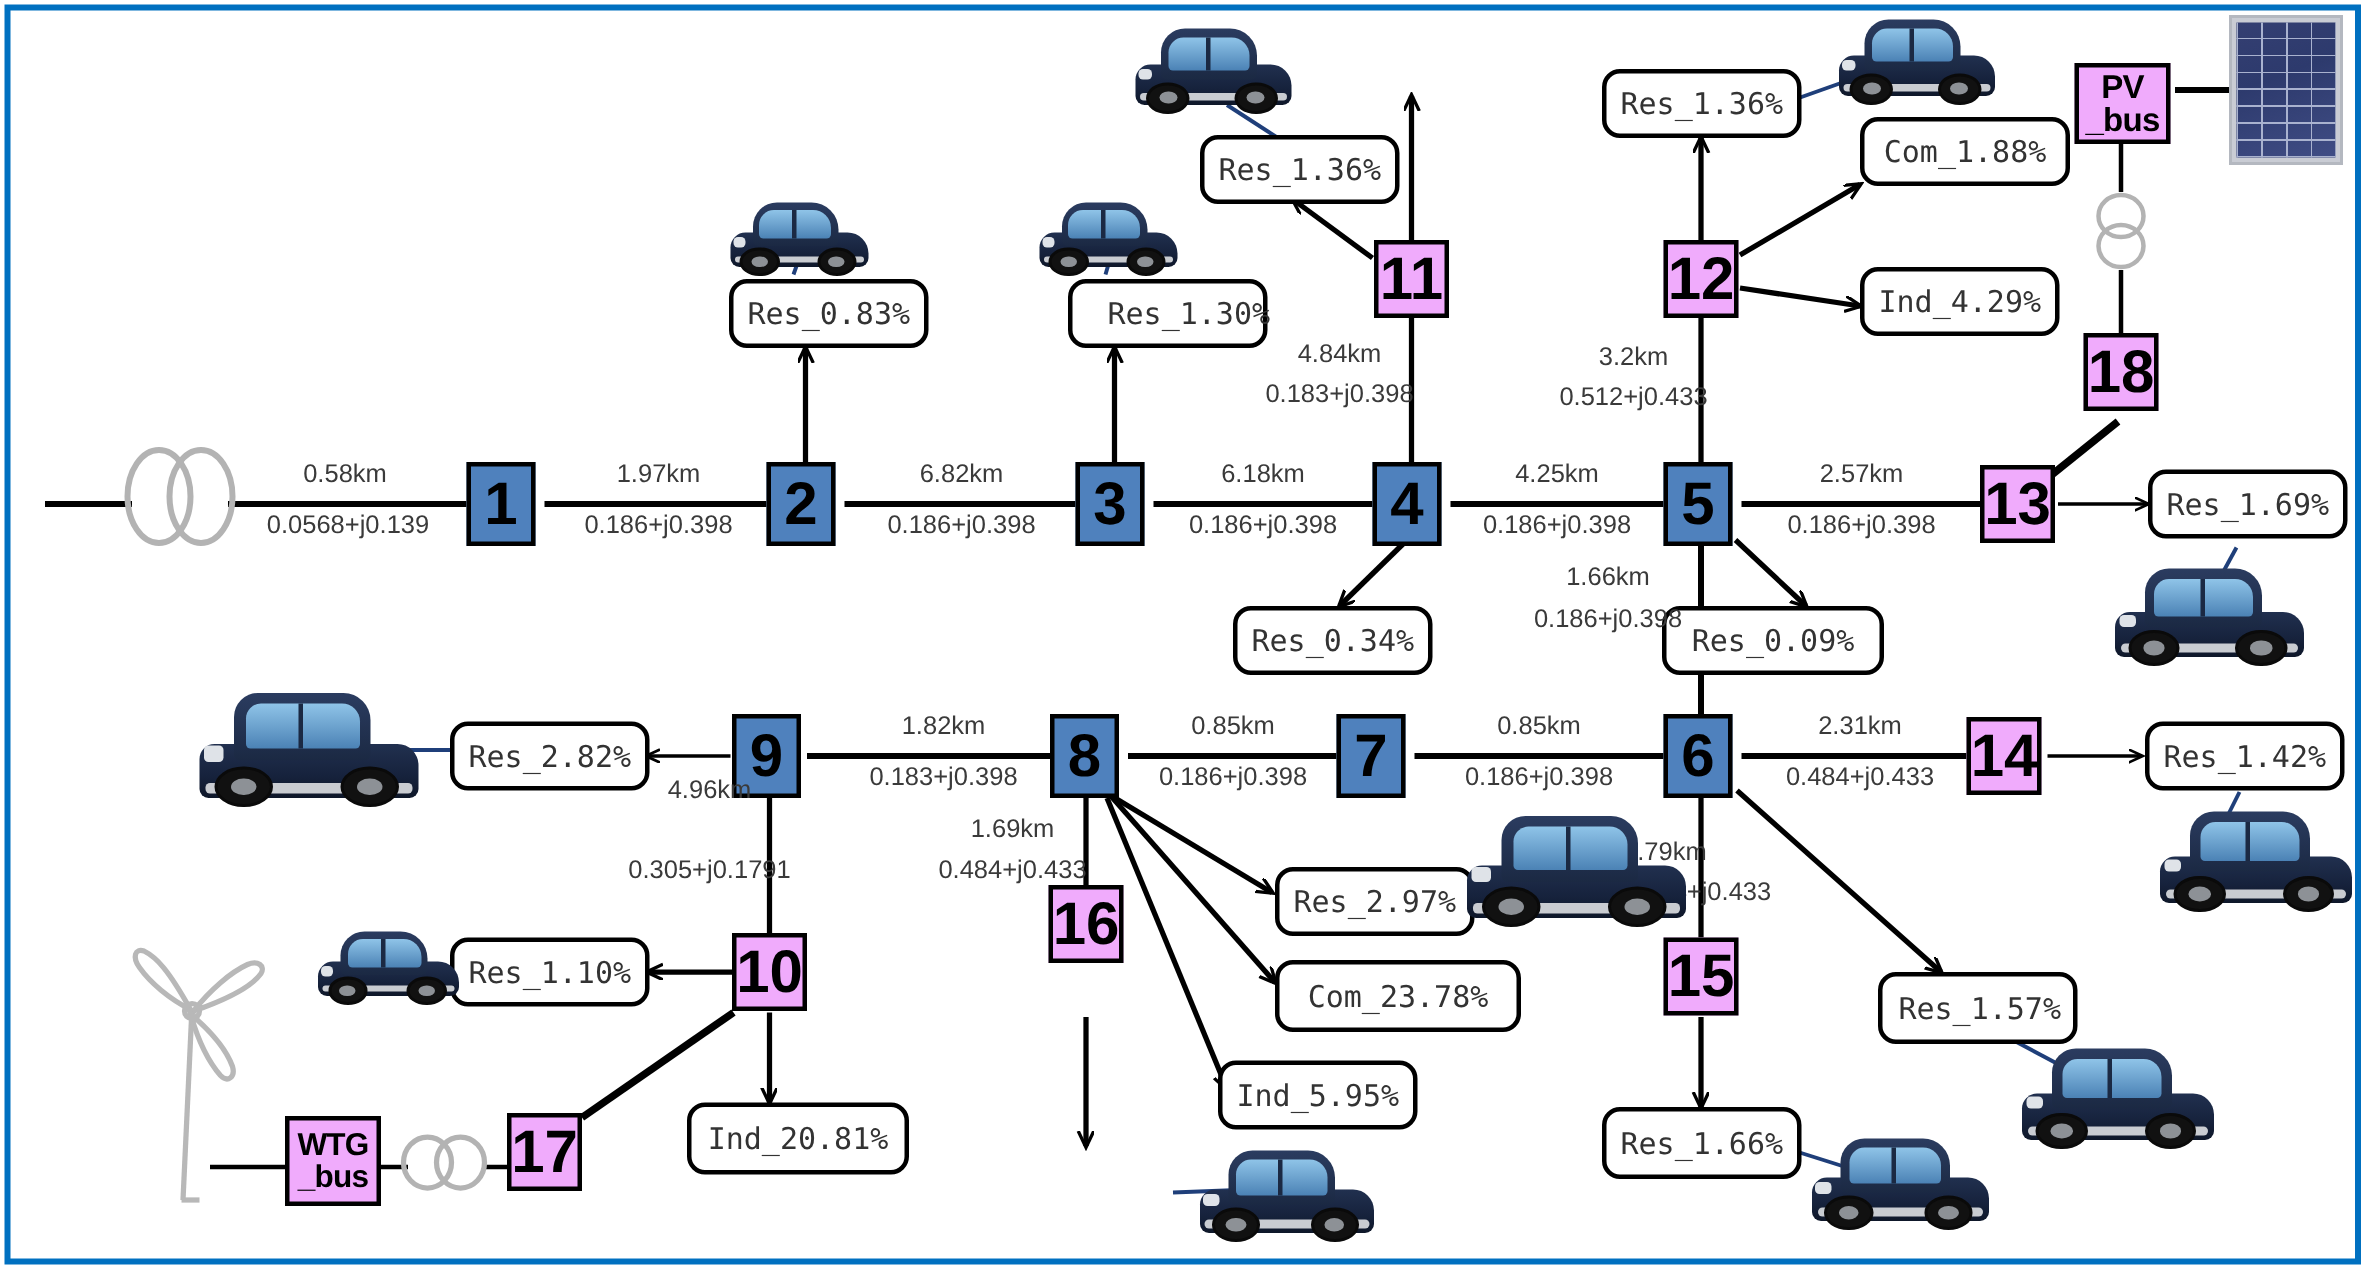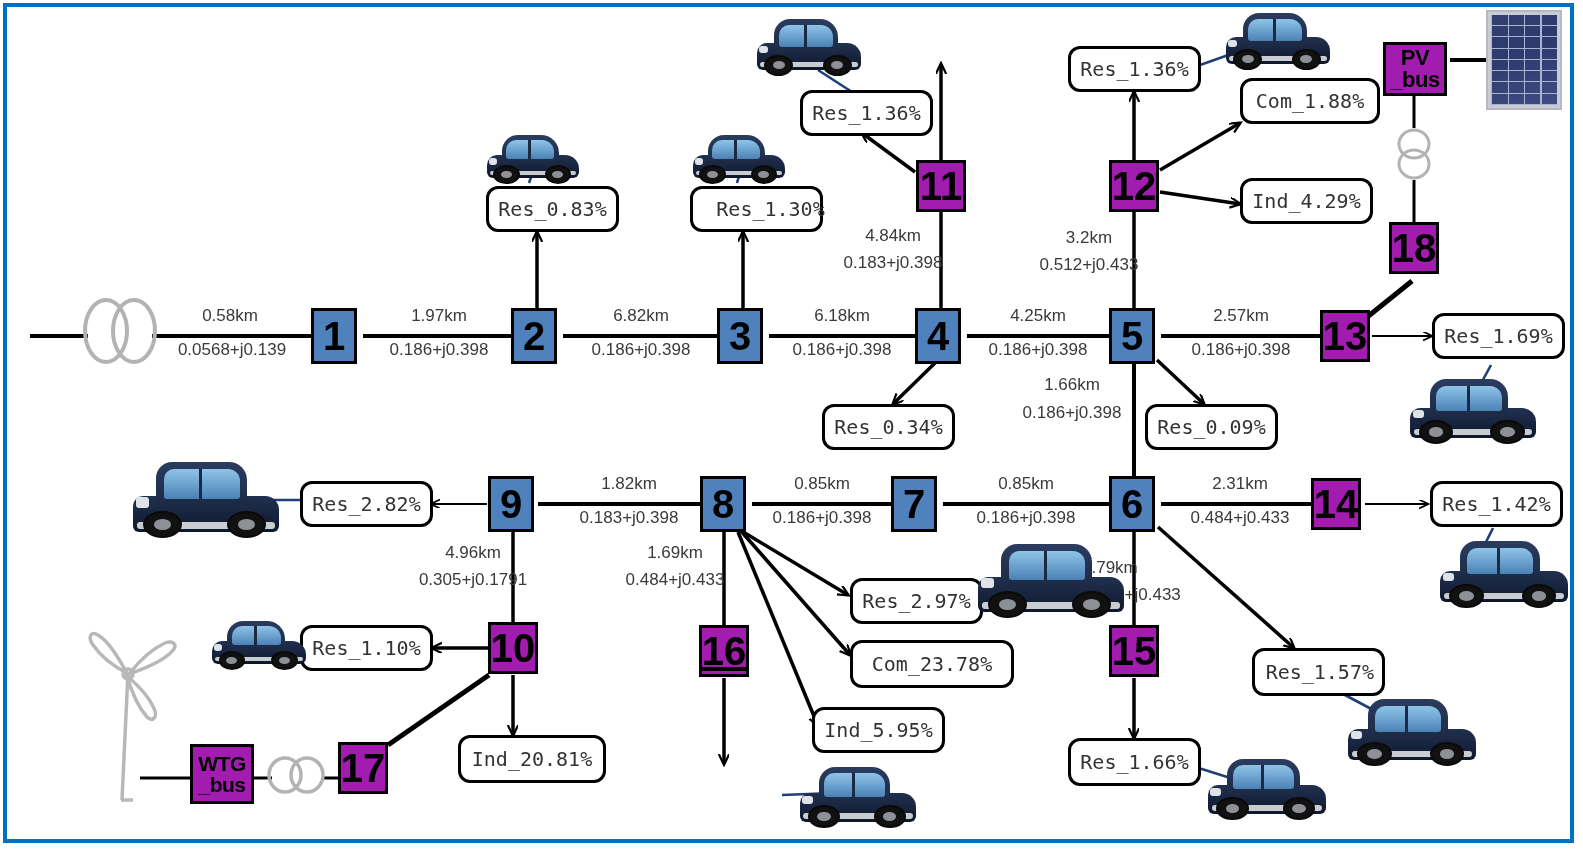--- a/index.html
+++ b/index.html
@@ -25,21 +25,21 @@
     position:absolute;
     display:flex;align-items:center;justify-content:center;
     border:3px solid #000;
     font-family:"Liberation Sans", sans-serif;
     font-weight:bold;
     color:#000;
     box-sizing:border-box;
     line-height:1;
   }
   .node.blue{background:#4f81bd;}
-  .node.green{background:#a21caf;}
+  .node.green{background:#f0abfc;}
   .node.sq{width:50px;height:52px;font-size:40px;}
   .node.tall{width:46px;height:56px;font-size:40px;}
   .node.busname{
     font-size:22px;font-weight:bold;flex-direction:column;
     letter-spacing:-0.5px;
   }
 
   
   .load{
     position:absolute;
@@ -318,21 +318,21 @@
     </div>
   <div class="node green sq" style="left:1320px;top:310px;">
       <span>13</span>
     </div>
   <div class="node green sq" style="left:1311px;top:478px;">
       <span>14</span>
     </div>
   <div class="node green sq" style="left:1109px;top:625px;">
       <span>15</span>
     </div>
-  <div class="node green sq" style="left:699px;top:625px;text-decoration:underline;">
+  <div class="node green sq" style="left:699px;top:590px;">
       <span>16</span>
     </div>
   <div class="node green sq" style="left:338px;top:742px;">
       <span>17</span>
     </div>
   <div class="node green sq" style="left:1389px;top:222px;">
       <span>18</span>
     </div>
 
   <div class="node green busname" style="left:1383px;top:42px;width:64px;height:54px;">
@@ -340,42 +340,42 @@
     <span>_bus</span>
   </div>
   <div class="node green busname" style="left:190px;top:744px;width:64px;height:60px;font-size:21px;">
     <span>WTG</span>
     <span>_bus</span>
   </div>
 
   <div class="load" style="left:486px;top:186px;width:133px;height:46px;">
       <span>Res_0.83%</span>
     </div>
-  <div class="load" style="left:690px;top:186px;width:133px;height:46px;padding-left:36px;">
+  <div class="load" style="left:712px;top:186px;width:133px;height:46px;padding-left:36px;">
       <span>Res_1.30%</span>
     </div>
   <div class="load" style="left:800px;top:90px;width:133px;height:46px;">
       <span>Res_1.36%</span>
     </div>
   <div class="load" style="left:1068px;top:46px;width:133px;height:46px;">
       <span>Res_1.36%</span>
     </div>
   <div class="load" style="left:1240px;top:78px;width:140px;height:46px;">
       <span>Com_1.88%</span>
     </div>
   <div class="load" style="left:1240px;top:178px;width:133px;height:46px;">
       <span>Ind_4.29%</span>
     </div>
   <div class="load" style="left:1432px;top:313px;width:133px;height:46px;">
       <span>Res_1.69%</span>
     </div>
   <div class="load" style="left:822px;top:404px;width:133px;height:46px;">
       <span>Res_0.34%</span>
     </div>
-  <div class="load" style="left:1145px;top:404px;width:133px;height:46px;">
+  <div class="load" style="left:1108px;top:404px;width:148px;height:46px;">
       <span>Res_0.09%</span>
     </div>
 
   <div class="load" style="left:300px;top:481px;width:133px;height:46px;">
       <span>Res_2.82%</span>
     </div>
   <div class="load" style="left:1430px;top:481px;width:133px;height:46px;">
       <span>Res_1.42%</span>
     </div>
   <div class="load" style="left:850px;top:578px;width:133px;height:46px;">
@@ -432,21 +432,21 @@
 
   <div class="lbl" style="left:752px;top:474px;width:140px;"><span>0.85km</span></div>
   <div class="lbl" style="left:752px;top:508px;width:140px;"><span>0.186+j0.398</span></div>
 
   <div class="lbl" style="left:944px;top:474px;width:164px;"><span>0.85km</span></div>
   <div class="lbl" style="left:944px;top:508px;width:164px;"><span>0.186+j0.398</span></div>
 
   <div class="lbl" style="left:1168px;top:474px;width:144px;"><span>2.31km</span></div>
   <div class="lbl" style="left:1168px;top:508px;width:144px;"><span>0.484+j0.433</span></div>
 
-  <div class="lbl" style="left:418px;top:543px;width:110px;"><span>4.96km</span></div>
+  <div class="lbl" style="left:418px;top:517px;width:110px;"><span>4.96km</span></div>
   <div class="lbl" style="left:398px;top:570px;width:150px;"><span>0.305+j0.1791</span></div>
 
   <div class="lbl" style="left:620px;top:543px;width:110px;"><span>1.69km</span></div>
   <div class="lbl" style="left:602px;top:570px;width:146px;"><span>0.484+j0.433</span></div>
 
   <div class="lbl" style="left:1082px;top:558px;width:110px;text-align:left;"><span>1.79km</span></div>
   <div class="lbl" style="left:1082px;top:585px;width:150px;text-align:left;"><span>0.484+j0.433</span></div>
 
   <div class="pvpanel" style="left:1486px;top:10px;width:76px;height:100px;">
     <div class="grid"></div>

